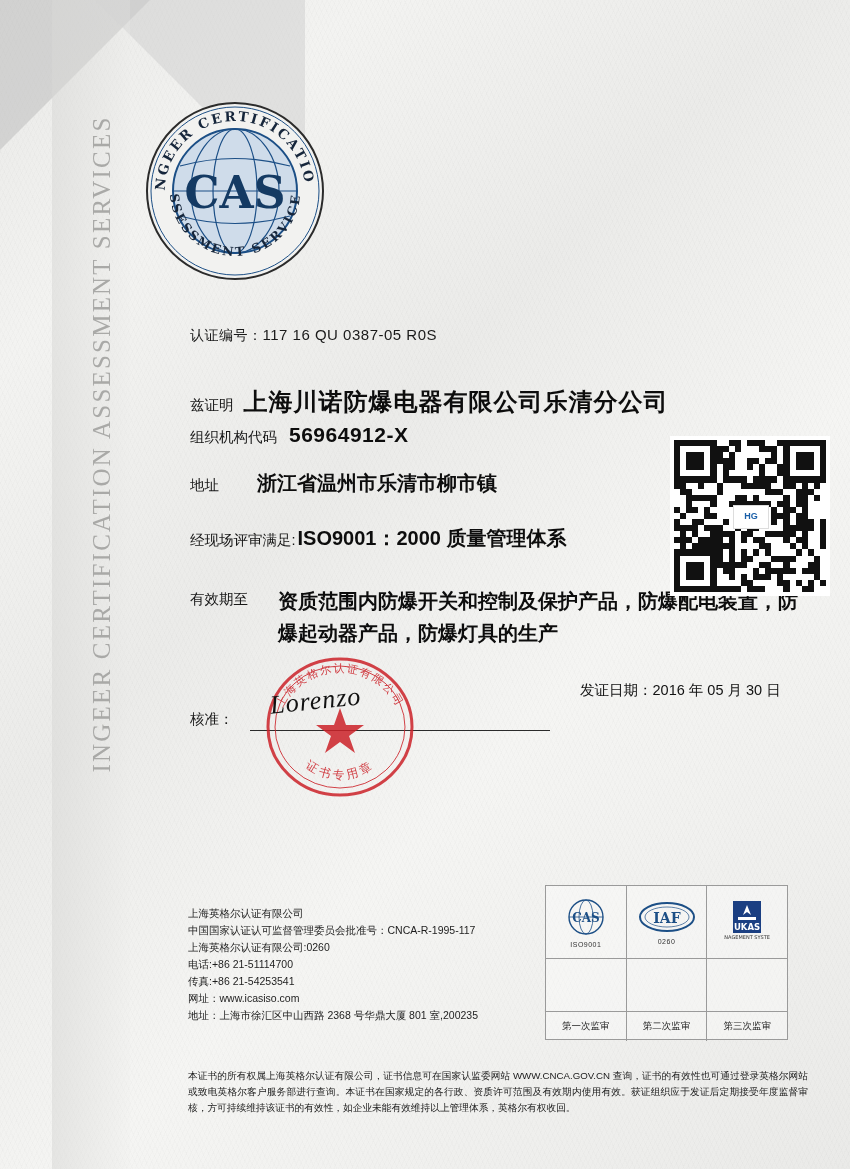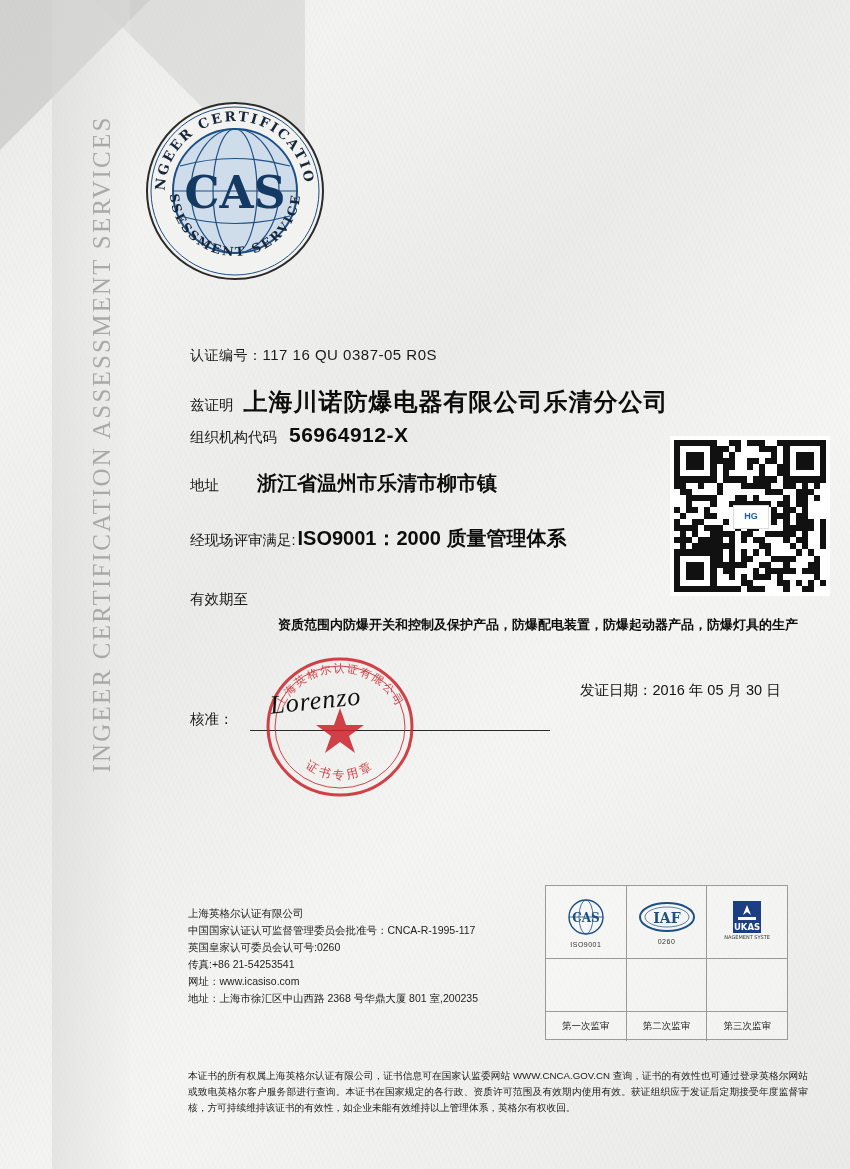--- a/index.html
+++ b/index.html
@@ -99,21 +99,21 @@
     font-size: 62px;
     font-weight: bold;
     letter-spacing: 6px;
     font-family: "DejaVu Sans", "Liberation Sans", sans-serif;
     color: #141414;
   }
 
   .cert-no {
     position: absolute;
     left: 40px;
-    top: 346px;
+    top: 326px;
     font-size: 15px;
     color: #1a1a1a;
     letter-spacing: 0.5px;
   }
   .cert-no .label { font-size: 14px; }
   .cert-no .value { font-family: "Liberation Sans", sans-serif; }
 
   .row {
     position: absolute;
     display: flex;
@@ -142,25 +142,24 @@
 
   .row-standard { left: 40px; top: 525px; }
   .row-standard .label { font-size: 14.5px; }
   .row-standard .value { font-size: 20px; margin-left: 2px; }
 
   .row-scope { left: 40px; top: 585px; display: block; }
   .row-scope .label { position: absolute; left: 0; top: 5px; }
   .row-scope .value {
     display: block;
     margin-left: 88px;
-    font-size: 13px;
+    font-size: 20px;
     line-height: 32px;
     white-space: normal;
     width: 520px;
-    margin-top: 24px;
   }
 
   
   .qr {
     position: absolute;
     left: 520px;
     top: 436px;
     width: 160px;
     height: 160px;
     background: #fff;
@@ -754,21 +753,22 @@
 
     <div class="dates">
       <div>
         <span>发证日期：</span><span>2016 年 05 月 30 日</span>
       </div>
     </div>
 
     <div class="footer-info">
       <div>上海英格尔认证有限公司</div>
       <div>中国国家认证认可监督管理委员会批准号：CNCA-R-1995-117</div>
-      <div>英国皇家认可委员会认可号:0260</div>
+      <div>上海英格尔认证有限公司:0260</div>
+      <div>电话:+86 21-51114700</div>
       <div>传真:+86 21-54253541</div>
       <div>网址：www.icasiso.com</div>
       <div>地址：上海市徐汇区中山西路 2368 号华鼎大厦 801 室,200235</div>
     </div>
 
     <div class="marks-table">
       <div class="marks-top">
         <div>
           <svg class="cas-mini" width="46" height="42" viewBox="0 0 46 42">
             <circle cx="23" cy="20" r="17" stroke-width="1.4"></circle>

